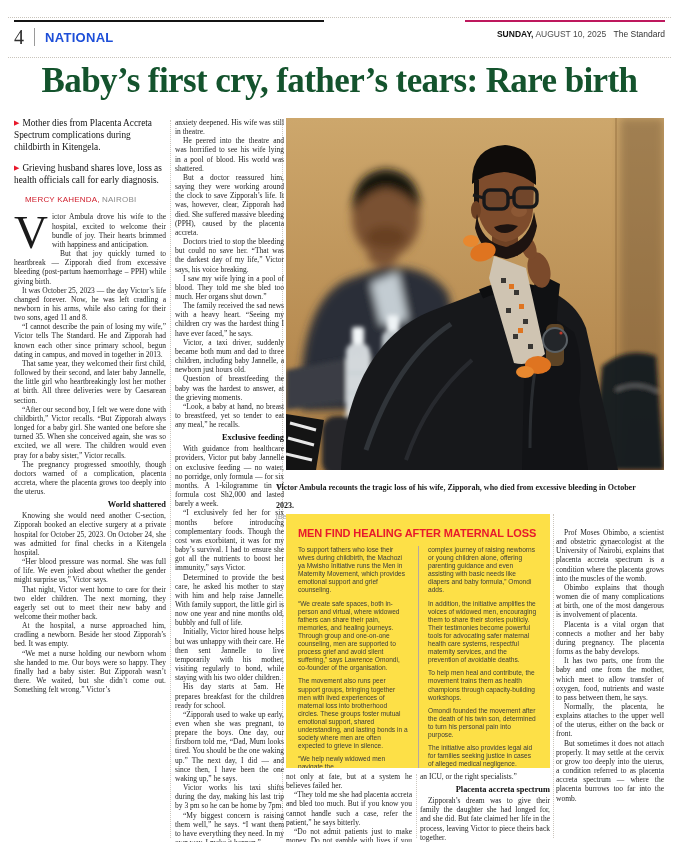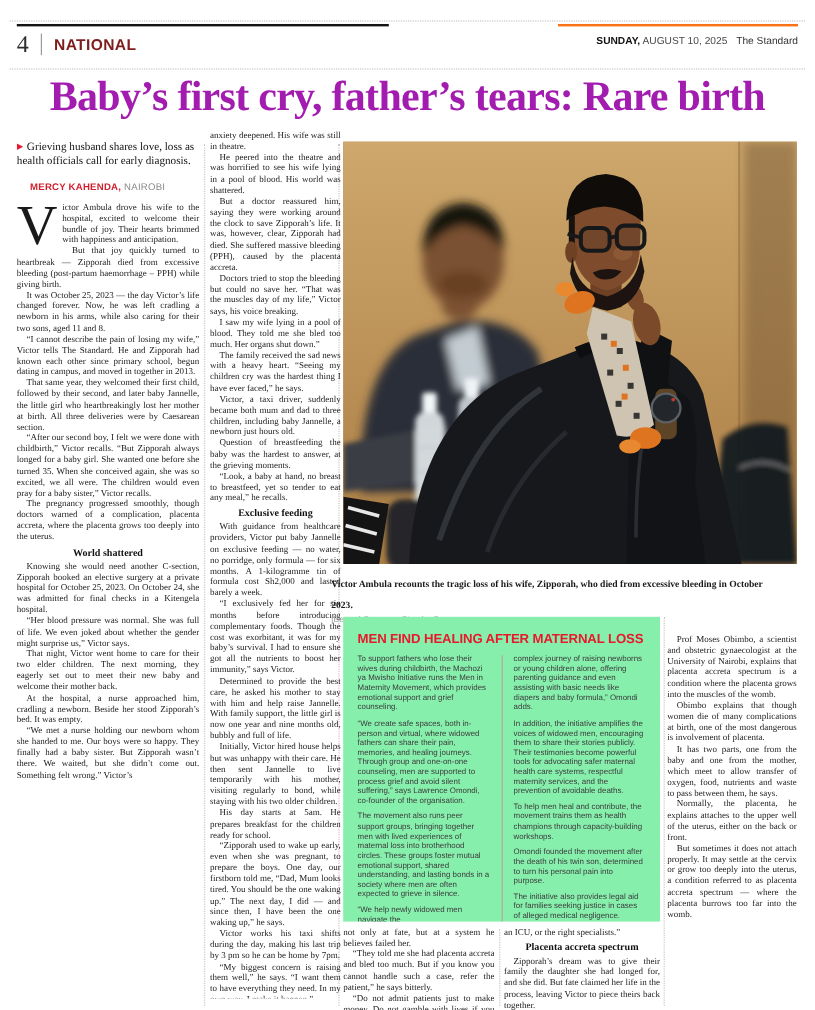--- a/index.html
+++ b/index.html
@@ -10,60 +10,60 @@
     font-family:"Liberation Serif", serif;
   }
   
   .rule-dotted { position:absolute; left:8px; right:8px; border-top:1px dotted #c9c4bc; }
   .masthead { position:absolute; top:20px; left:14px; right:14px; height:34px; }
   .mast-left { position:absolute; left:0; top:0; border-top:2px solid #141414; padding-top:5px;
                display:flex; align-items:center; gap:10px; width:310px; }
   .page-num { font-family:"Liberation Serif", serif; font-size:20px; font-weight:400; color:#2e2e2e; line-height:1; }
   .mast-vrule { width:1px; height:18px; background:#9a9a9a; }
   .section-label { font-family:"Liberation Sans", sans-serif; font-weight:700; font-size:13px;
-                   letter-spacing:.3px; color:#7f1d1d; }
-  .mast-right { position:absolute; right:0; top:0; border-top:2px solid #f97316; padding-top:7px;
+                   letter-spacing:.3px; color:#1d4ed8; }
+  .mast-right { position:absolute; right:0; top:0; border-top:2px solid #be185d; padding-top:7px;
                 width:200px; text-align:right; font-family:"Liberation Sans", sans-serif;
                 font-size:8.5px; color:#4a4a4a; white-space:nowrap; }
   .mast-right .day { font-weight:700; color:#111; }
   .mast-right .paper { color:#333; margin-left:5px; }
   
   .headline { position:absolute; top:62px; left:14px; right:14px; text-align:center;
-              font-size:35px; letter-spacing:-.6px; color:#a21caf; line-height:1.1; }
+              font-size:35px; letter-spacing:-.6px; color:#14532d; line-height:1.1; }
   .headline .hl-bold { font-weight:700; }
   
   .vsep { position:absolute; border-left:1px dotted #ccc6bd; }
   .col { position:absolute; overflow:hidden; text-align:justify; }
   .col1 { left:14px;  top:118px; width:152px; height:724px; }
-  .col2 { left:175px; top:108px; width:109px; height:724px; }
+  .col2 { left:175px; top:118px; width:109px; height:724px; }
   .col3a { left:286px; top:772px; width:126px; height:70px; }
   .col3b { left:420px; top:772px; width:130px; height:70px; }
   .col4 { left:556px; top:528px; width:108px; height:314px; }
   
   .standfirst .sf-item { font-size:9.3px; line-height:1.28; color:#121212; text-align:left;
                          margin-bottom:9px; text-indent:0; }
   .standfirst .bullet-icon { color:#e8192c; font-size:7px; margin-right:3px; position:relative; top:-1px; }
   .byline { font-family:"Liberation Sans", sans-serif; font-size:8px; margin:4px 0 8px; text-align:left; }
-  .byline .author { font-weight:700; color:#d0202e; letter-spacing:.2px;padding-left:11px; }
+  .byline .author { font-weight:400; color:#d0202e; letter-spacing:.2px;padding-left:11px; }
   .byline .place { color:#8a8a8a; letter-spacing:.2px;margin-top:32px; }
   
   .body-text p.para { font-size:7.5px; line-height:9.15px; color:#1d1d1d; text-indent:8px; }
   .body-text p.para.first { text-indent:0; }
-  .body-text h3.subhead { font-size:8.4px; font-weight:700; color:#111; margin:4px 0 2px; text-align:center; }
+  .body-text h3.subhead { font-size:8.4px; font-weight:700; color:#111; margin:4px 0 2px; text-align:right; }
   .dropcap { float:left; font-size:47px; line-height:37px; padding:2px 4px 0 0; color:#1a1a1a;
              font-family:"Liberation Serif", serif; }
   
   .photo { position:absolute; left:286px; top:118px; width:378px; height:352px; overflow:hidden; background:#b68a52; }
   .photo svg { display:block; }
   .caption { position:absolute; left:276px; top:476px; width:378px; text-align:left; }
   .caption .cap-main { font-size:8px; font-weight:700; color:#1a1a1a; line-height:1.25; }
   .caption .cap-credit { display:block; font-family:"Liberation Sans", sans-serif; font-size:7px; color:#9a9a9a; margin-top:1px; }
   
   .factbox { position:absolute; left:286px; top:514px; width:264px; height:254px;
-             background:#86efac; padding:13px 12px 10px; overflow:hidden; }
+             background:#fde047; padding:13px 12px 10px; overflow:hidden; }
   .factbox .fb-title { font-family:"Liberation Sans", sans-serif; font-weight:700; font-size:11px;
                        color:#e8192c; letter-spacing:-.1px; margin-bottom:7px; }
   .fb-cols { display:flex; }
   .fb-col { width:50%; font-family:"Liberation Sans", sans-serif; }
   .fb-col.right { border-left:1px solid #b9a89e; padding-left:9px; }
   .fb-col.left { padding-right:9px; }
   .fb-col p.box-para { font-size:6.6px; line-height:8.1px; color:#3b3b3b; margin-bottom:5px; text-align:left; }
   
   .cont .para { font-size:7.4px; line-height:8.9px; }
 </style>
@@ -89,20 +89,21 @@
 
   <h1 class="headline"><span>Baby’s first cry, father’s tears: </span><span class="hl-bold">Rare birth</span></h1>
 
   <div class="vsep" style="left:170px; top:120px; height:718px;"></div>
   <div class="vsep" style="left:282px; top:120px; height:718px;"></div>
   <div class="vsep" style="left:553px; top:514px; height:324px;"></div>
   <div class="vsep" style="left:416px; top:774px; height:64px;"></div>
 
   <div class="col col1">
     <div class="standfirst">
+        <p class="sf-item"><span class="bullet-icon">▶</span>Mother dies from Placenta Accreta Spectrum complications during childbirth in Kitengela.</p>
         <p class="sf-item"><span class="bullet-icon">▶</span>Grieving husband shares love, loss as health officials call for early diagnosis.</p>
       </div>
     <div class="byline">
       <span class="author">MERCY KAHENDA,</span><span class="place"> NAIROBI</span>
     </div>
     <div class="body-text">
         <p class="para first"><span class="dropcap">V</span>ictor Ambula drove his wife to the hospital, excited to welcome their bundle of joy. Their hearts brimmed with happiness and anticipation.</p>
         <p class="para">But that joy quickly turned to heartbreak — Zipporah died from excessive bleeding (post-partum haemorrhage – PPH) while giving birth.</p>
         <p class="para">It was October 25, 2023 — the day Victor’s life changed forever. Now, he was left cradling a newborn in his arms, while also caring for their two sons, aged 11 and 8.</p>
         <p class="para">“I cannot describe the pain of losing my wife,” Victor tells The Standard. He and Zipporah had known each other since primary school, begun dating in campus, and moved in together in 2013.</p>
@@ -115,21 +116,21 @@
         <p class="para">That night, Victor went home to care for their two elder children. The next morning, they eagerly set out to meet their new baby and welcome their mother back.</p>
         <p class="para">At the hospital, a nurse approached him, cradling a newborn. Beside her stood Zipporah’s bed. It was empty.</p>
         <p class="para">“We met a nurse holding our newborn whom she handed to me. Our boys were so happy. They finally had a baby sister. But Zipporah wasn’t there. We waited, but she didn’t come out. Something felt wrong.” Victor’s</p>
       </div>
   </div>
 
   <div class="col col2 body-text">
       <p class="para first">anxiety deepened. His wife was still in theatre.</p>
       <p class="para">He peered into the theatre and was horrified to see his wife lying in a pool of blood. His world was shattered.</p>
       <p class="para">But a doctor reassured him, saying they were working around the clock to save Zipporah’s life. It was, however, clear, Zipporah had died. She suffered massive bleeding (PPH), caused by the placenta accreta.</p>
-      <p class="para">Doctors tried to stop the bleeding but could no save her. “That was the muscles day of my life,” Victor says, his voice breaking.</p>
+      <p class="para">Doctors tried to stop the bleeding but could no save her. “That was the darkest day of my life,” Victor says, his voice breaking.</p>
       <p class="para">I saw my wife lying in a pool of blood. They told me she bled too much. Her organs shut down.”</p>
       <p class="para">The family received the sad news with a heavy heart. “Seeing my children cry was the hardest thing I have ever faced,” he says.</p>
       <p class="para">Victor, a taxi driver, suddenly became both mum and dad to three children, including baby Jannelle, a newborn just hours old.</p>
       <p class="para">Question of breastfeeding the baby was the hardest to answer, at the grieving moments.</p>
       <p class="para">“Look, a baby at hand, no breast to breastfeed, yet so tender to eat any meal,” he recalls.</p>
       <h3 class="subhead">Exclusive feeding</h3>
       <p class="para">With guidance from healthcare providers, Victor put baby Jannelle on exclusive feeding — no water, no porridge, only formula — for six months. A 1-kilogramme tin of formula cost Sh2,000 and lasted barely a week.</p>
       <p class="para">“I exclusively fed her for six months before introducing complementary foods. Though the cost was exorbitant, it was for my baby’s survival. I had to ensure she got all the nutrients to boost her immunity,” says Victor.</p>
       <p class="para">Determined to provide the best care, he asked his mother to stay with him and help raise Jannelle. With family support, the little girl is now one year and nine months old, bubbly and full of life.</p>
       <p class="para">Initially, Victor hired house helps but was unhappy with their care. He then sent Jannelle to live temporarily with his mother, visiting regularly to bond, while staying with his two older children.</p>
@@ -279,18 +280,19 @@
   <div class="col col3b body-text cont">
       <p class="para first">an ICU, or the right specialists.”</p>
       <h3 class="subhead">Placenta accreta spectrum</h3>
       <p class="para">Zipporah’s dream was to give their family the daughter she had longed for, and she did. But fate claimed her life in the process, leaving Victor to piece theirs back together.</p>
       <p class="para">“I am doing my best for my chil-</p>
     </div>
 
   <div class="col col4 body-text">
       <p class="para">Prof Moses Obimbo, a scientist and obstetric gynaecologist at the University of Nairobi, explains that placenta accreta spectrum is a condition where the placenta grows into the muscles of the womb.</p>
       <p class="para">Obimbo explains that though women die of many complications at birth, one of the most dangerous is involvement of placenta.</p>
+      <p class="para">Placenta is a vital organ that connects a mother and her baby during pregnancy. The placenta forms as the baby develops.</p>
       <p class="para">It has two parts, one from the baby and one from the mother, which meet to allow transfer of oxygen, food, nutrients and waste to pass between them, he says.</p>
       <p class="para">Normally, the placenta, he explains attaches to the upper well of the uterus, either on the back or front.</p>
       <p class="para">But sometimes it does not attach properly. It may settle at the cervix or grow too deeply into the uterus, a condition referred to as placenta accreta spectrum — where the placenta burrows too far into the womb.</p>
     </div>
 
 </div>
 
 </body></html>

